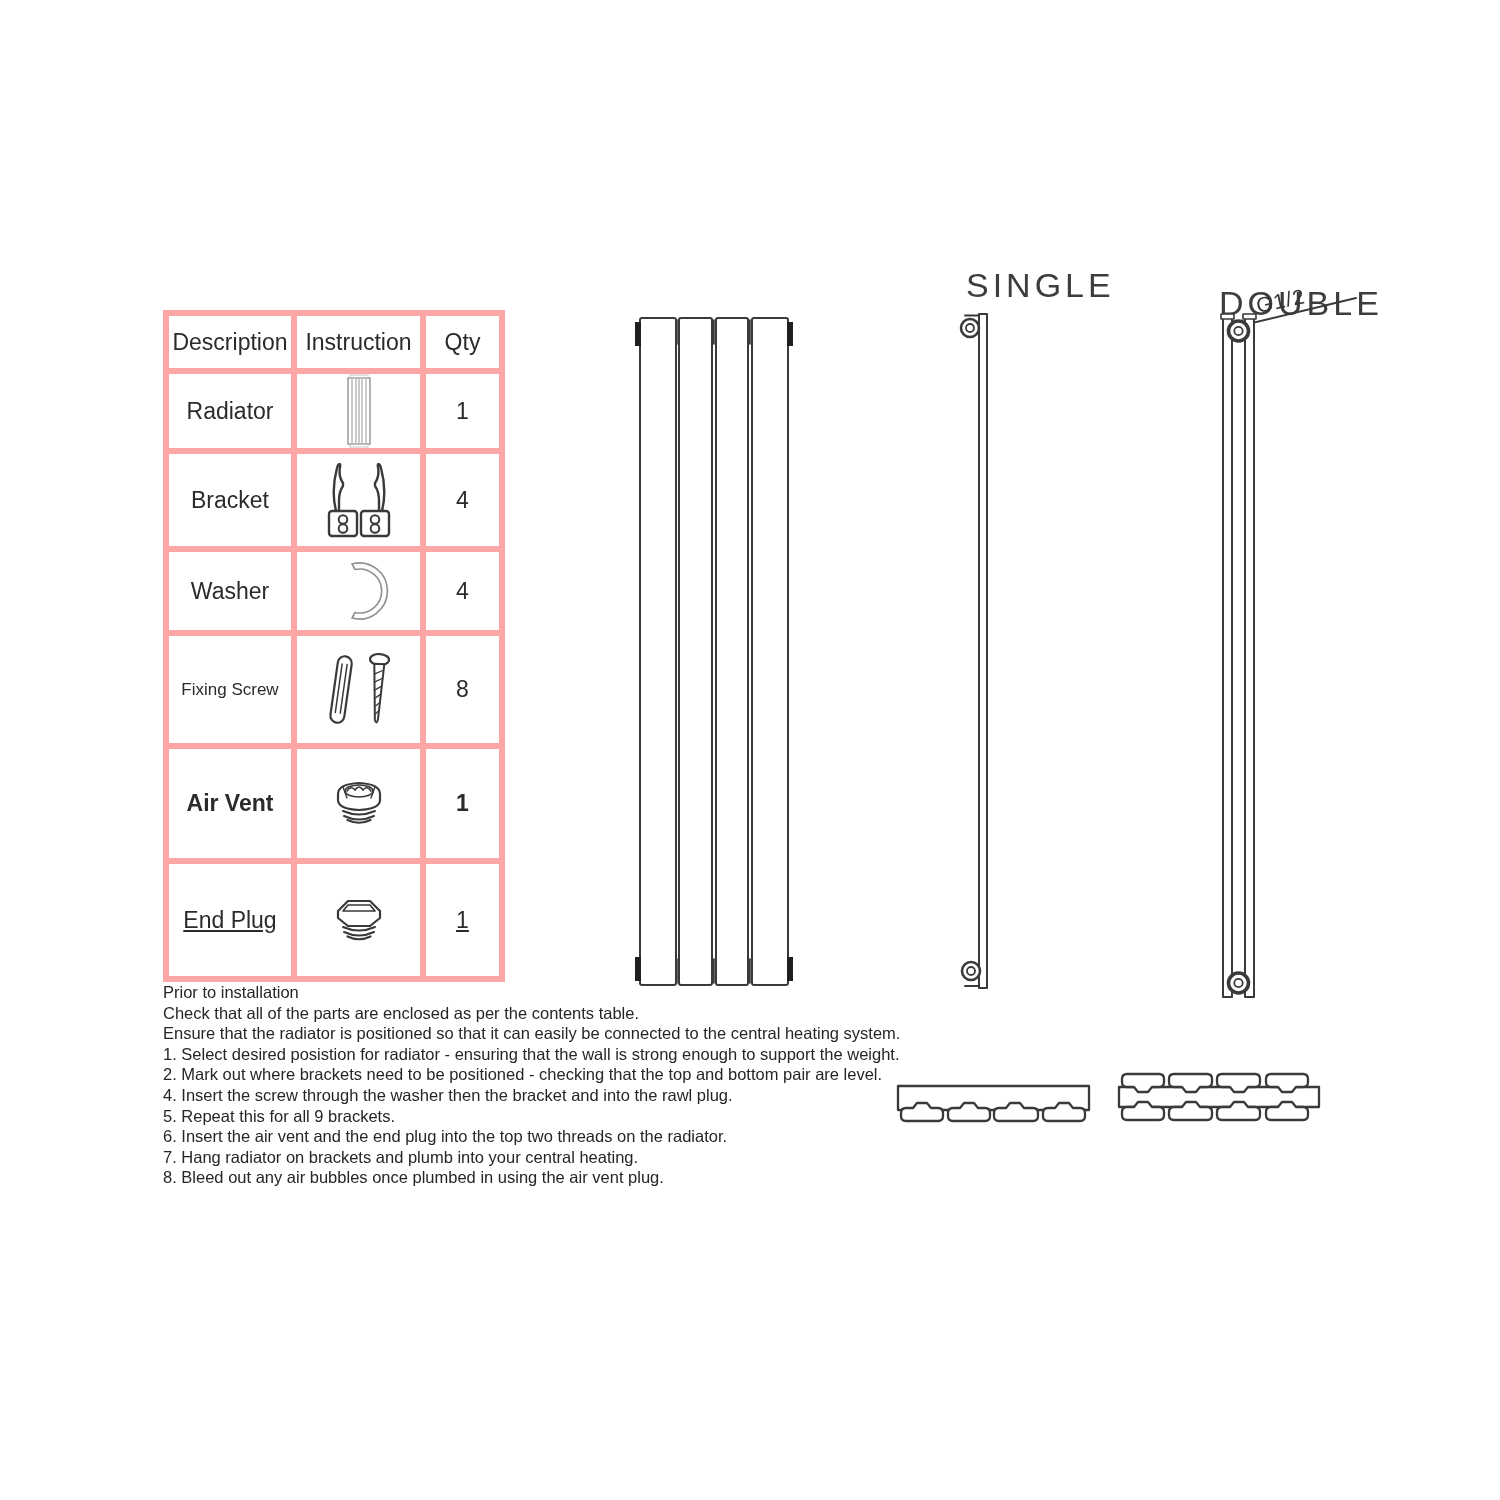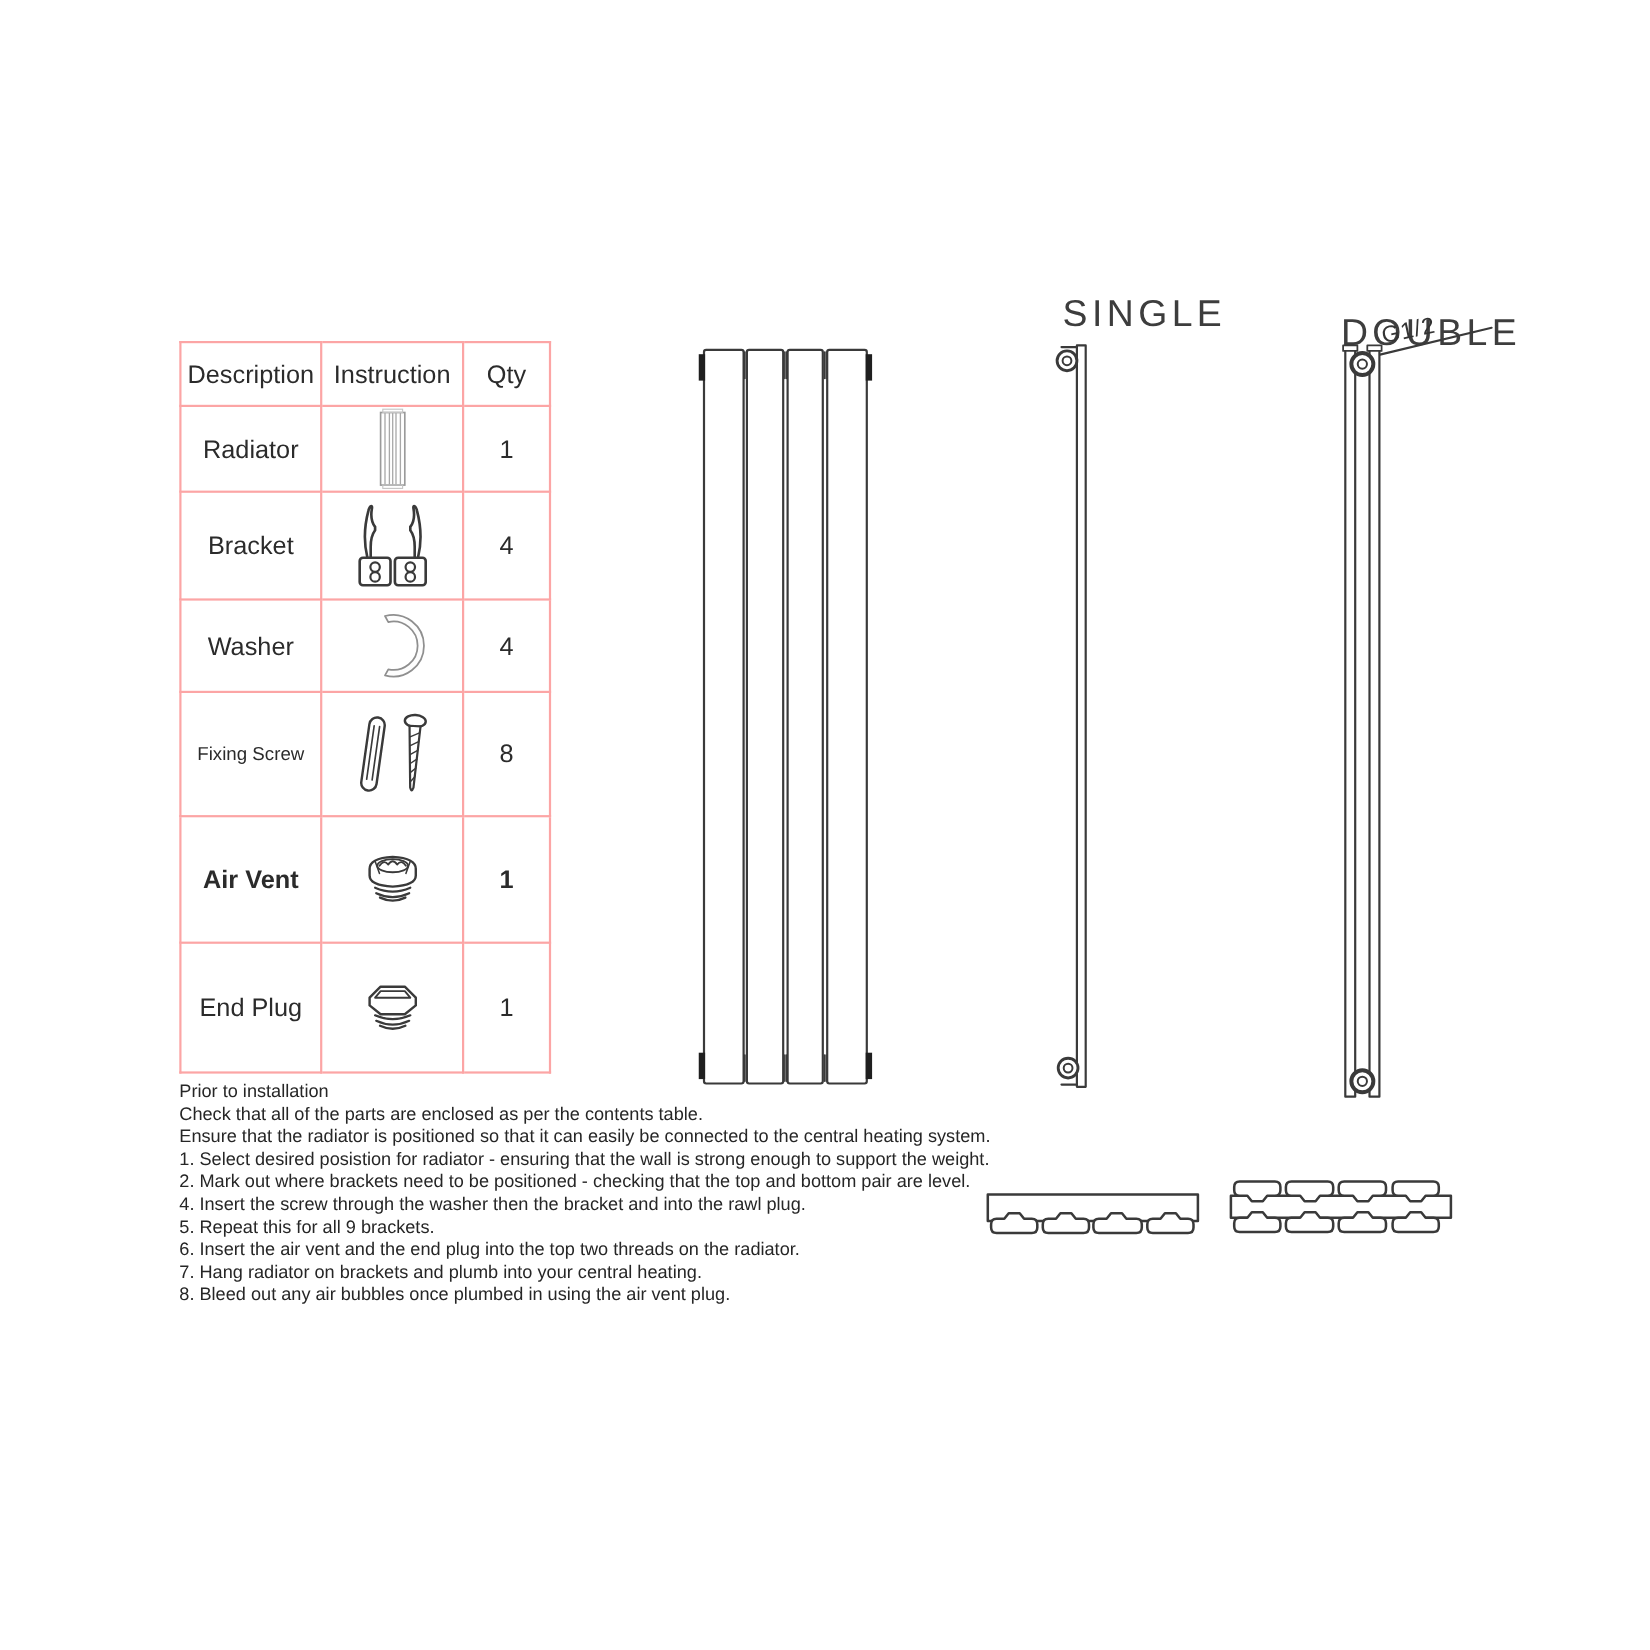--- a/index.html
+++ b/index.html
@@ -1,26 +1,26 @@
 <!DOCTYPE html>
 <html><head>
 <meta charset="utf-8">
 <style>
   html,body{margin:0;padding:0;background:#fff;}
   #canvas{position:relative;width:1500px;height:1500px;background:#ffffff;
           font-family:"Liberation Sans",sans-serif;color:#2b2b2b;overflow:hidden;}
 
   
   .parts-table{position:absolute;left:163px;top:310px;border-collapse:collapse;table-layout:fixed;}
-  .parts-table th,.parts-table td{border:2px solid #fca5a5;text-align:center;vertical-align:middle;
+  .parts-table th,.parts-table td{border:6px solid #fca5a5;text-align:center;vertical-align:middle;
       padding:0;background:#fff;}
   .parts-table th{font-size:23px;font-weight:400;color:#2b2b2b;}
   .col-desc{width:128px;} .col-icon{width:129px;} .col-qty{width:79px;}
   .r0{height:58px;} .r1{height:78px;} .r2{height:98px;} .r3{height:84px;border-radius:27px;}
-  .r4{height:113px;} .r5{height:115px;font-weight:bold;} .r6{height:118px;}
+  .r4{height:113px;} .r5{height:115px;font-weight:bold;} .r6{height:118px;text-decoration:underline;}
   .desc{font-size:23px;} .desc-small{font-size:17px;} .qty{font-size:23px;}
   .icon-cell svg{display:block;margin:0 auto;}
 
   
   .notes{position:absolute;left:163px;top:982px;width:830px;font-size:16.5px;
          line-height:20.6px;color:#262626;white-space:nowrap;}
 
   
   .drawing{position:absolute;}
   .view-label{position:absolute;font-size:34px;letter-spacing:4px;color:#3d3d3d;text-align:left;margin-left:40px;}

